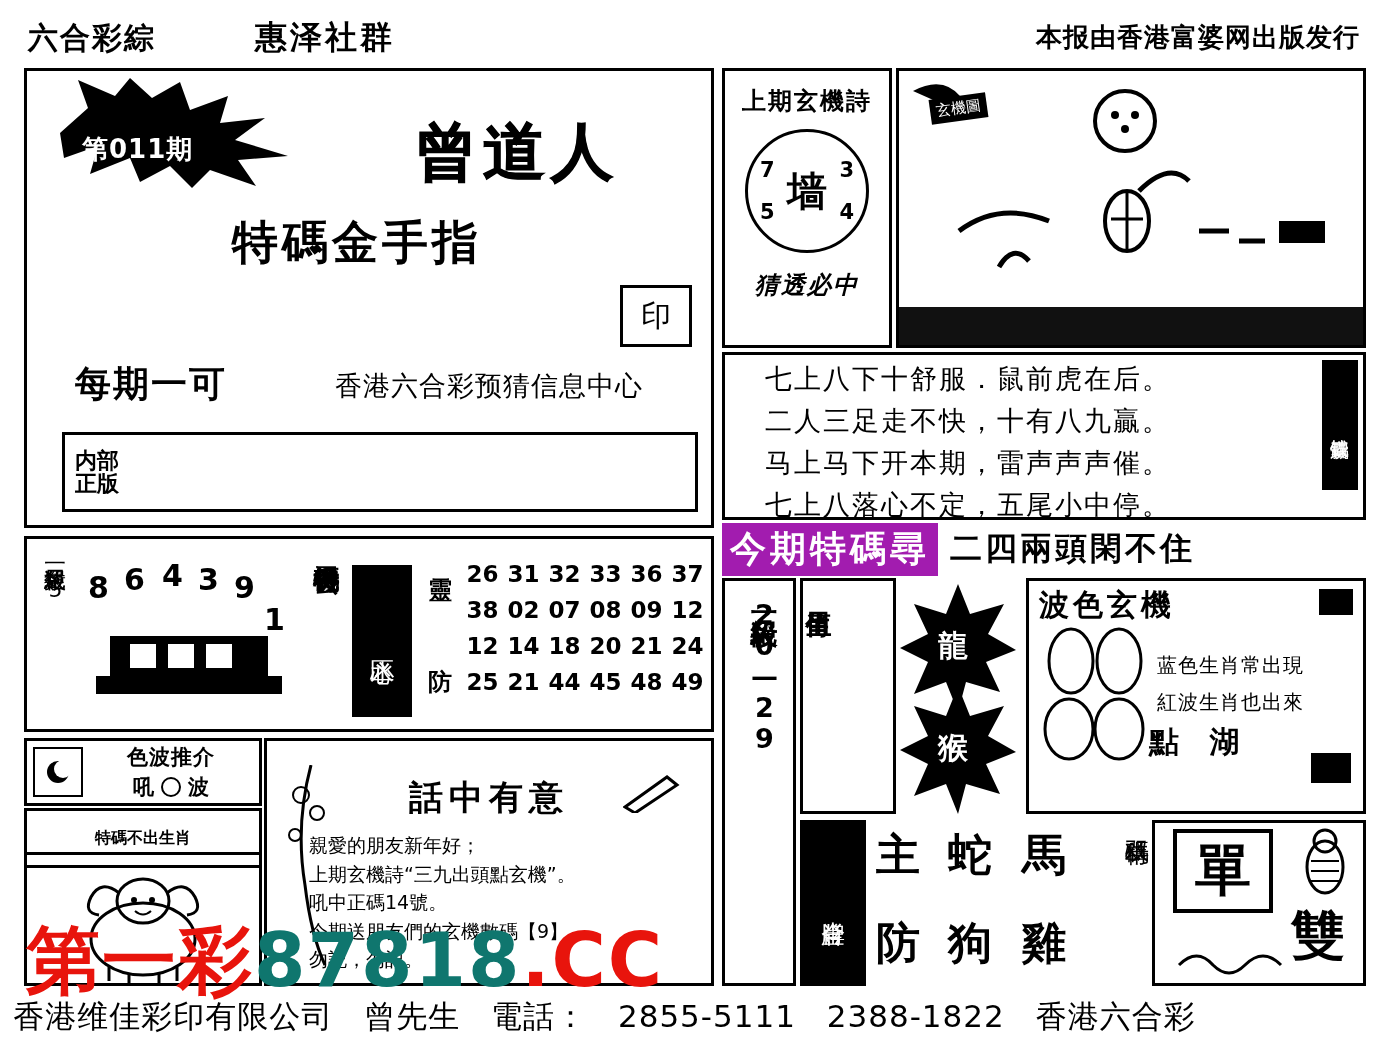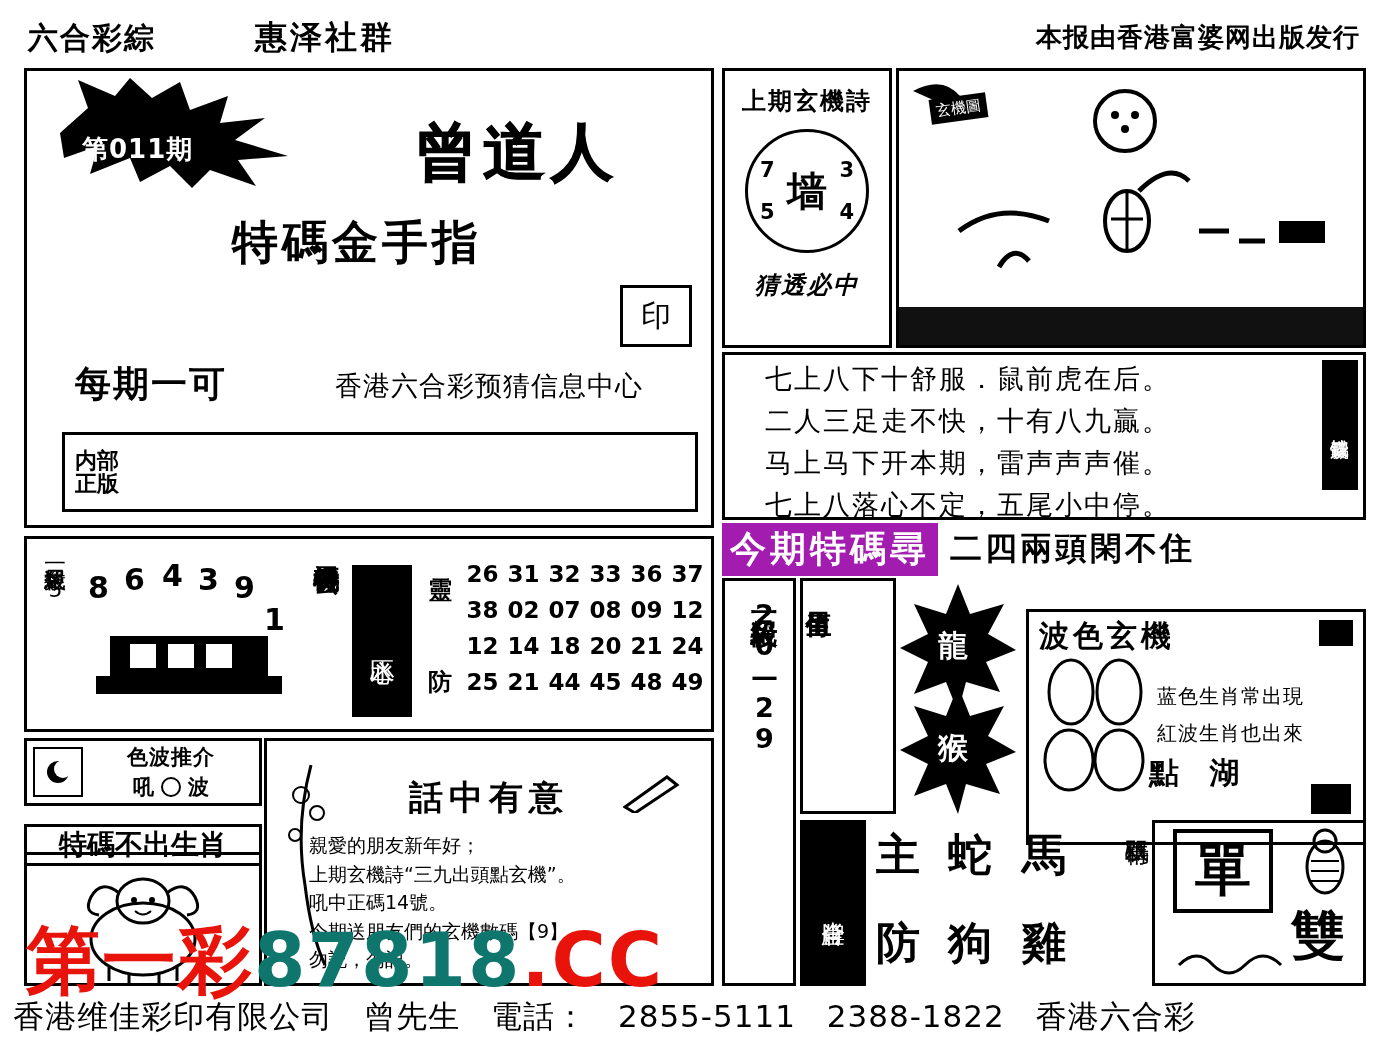--- a/index.html
+++ b/index.html
@@ -35,22 +35,22 @@
   #xinshui{left:352px;top:565px;width:60px;height:152px;background:#000;color:#fff;
            display:flex;align-items:center;justify-content:center;}
   #xinshui span{font-size:24px;line-height:1.1;}
   #ling-fang{left:420px;top:560px;width:40px;height:158px;}
   #numgrid{left:462px;top:556px;width:246px;}
   #numgrid table{border-collapse:collapse;}
   #numgrid td{width:41px;text-align:center;font-size:23px;font-weight:bold;padding:5px 0;}
   
   #colorbox{left:24px;top:738px;width:238px;height:68px;border:3px solid #000;box-sizing:border-box;}
   #colorbox .cb-title{font-size:21px;font-weight:bold;text-align:center;letter-spacing:1px;}
-  #zodiacbox{left:24px;top:808px;width:238px;height:42px;border:3px solid #000;box-sizing:border-box;
-             display:flex;align-items:center;justify-content:center;font-size:28px;font-weight:bold;margin-top:16px;}
+  #zodiacbox{left:24px;top:808px;width:238px;height:60px;border:3px solid #000;box-sizing:border-box;
+             display:flex;align-items:center;justify-content:center;font-size:16px;font-weight:bold;}
   #mascotbox{left:24px;top:852px;width:238px;height:134px;border:3px solid #000;box-sizing:border-box;}
   #talkbox{left:264px;top:738px;width:450px;height:248px;border:3px solid #000;box-sizing:border-box;}
   #talk-title{font-size:34px;font-weight:bold;letter-spacing:6px;text-align:center;margin-top:34px;}
   #talk-lines{margin:10px 0 0 42px;font-size:19px;line-height:1.5;}
   
   #zumabox{left:722px;top:68px;width:170px;height:280px;border:3px solid #000;box-sizing:border-box;}
   #zuma-t{font-size:24px;font-weight:bold;text-align:center;margin-top:14px;letter-spacing:2px;}
   #zuma-circle{width:118px;height:118px;border:3px solid #000;border-radius:50%;margin:12px auto 0;position:relative;}
   #zuma-circle .c{position:absolute;font-size:21px;font-weight:bold;}
   #zuma-circle .mid{left:50%;top:50%;transform:translate(-50%,-50%);font-size:40px;}
@@ -67,21 +67,21 @@
   #todaybar{left:722px;top:524px;width:644px;height:50px;display:flex;align-items:center;}
   #todaybar .tb1{font-size:36px;font-weight:bold;letter-spacing:4px;background:#a21caf;color:#fff;padding:2px 8px;}
   #todaybar .tb2{font-size:32px;font-weight:bold;letter-spacing:3px;margin-left:12px;}
   
   #killseg{left:722px;top:578px;width:74px;height:408px;border:3px solid #000;box-sizing:border-box;}
   #killseg .kv{font-size:27px;line-height:1.1;margin:18px auto 0;width:40px;text-align:center;font-weight:bold;}
   #zhiri{left:800px;top:578px;width:96px;height:236px;border:3px solid #000;box-sizing:border-box;}
   #zhiri .zv{font-size:26px;font-weight:bold;text-align:center;margin-top:10px;line-height:1.15;}
   #starbox{left:900px;top:578px;width:120px;height:236px;}
   .star-word{position:absolute;font-size:30px;font-weight:bold;color:#fff;}
-  #bocolor{left:1026px;top:578px;width:340px;height:236px;border:3px solid #000;box-sizing:border-box;margin-top:31px;}
+  #bocolor{left:1026px;top:578px;width:340px;height:236px;border:3px solid #000;box-sizing:border-box;}
   #bo-title{font-size:30px;font-weight:bold;letter-spacing:4px;padding:4px 0 0 10px;}
   .bo-line{font-size:20px;letter-spacing:1px;margin-left:128px;}
   #dianhu{font-size:30px;font-weight:bold;letter-spacing:10px;margin:6px 0 0 120px;}
   #goldbox{left:800px;top:820px;width:66px;height:166px;background:#000;color:#fff;
            display:flex;align-items:center;justify-content:center;}
   #goldbox span{font-size:24px;line-height:1.1;}
   #zodiac-grid{left:872px;top:820px;width:218px;height:166px;}
   .zg{position:absolute;font-size:44px;font-weight:bold;}
   #tema-label{left:1098px;top:822px;width:52px;font-size:24px;line-height:1.15;text-align:center;}
   #danshuang{left:1152px;top:820px;width:214px;height:166px;border:3px solid #000;box-sizing:border-box;}

